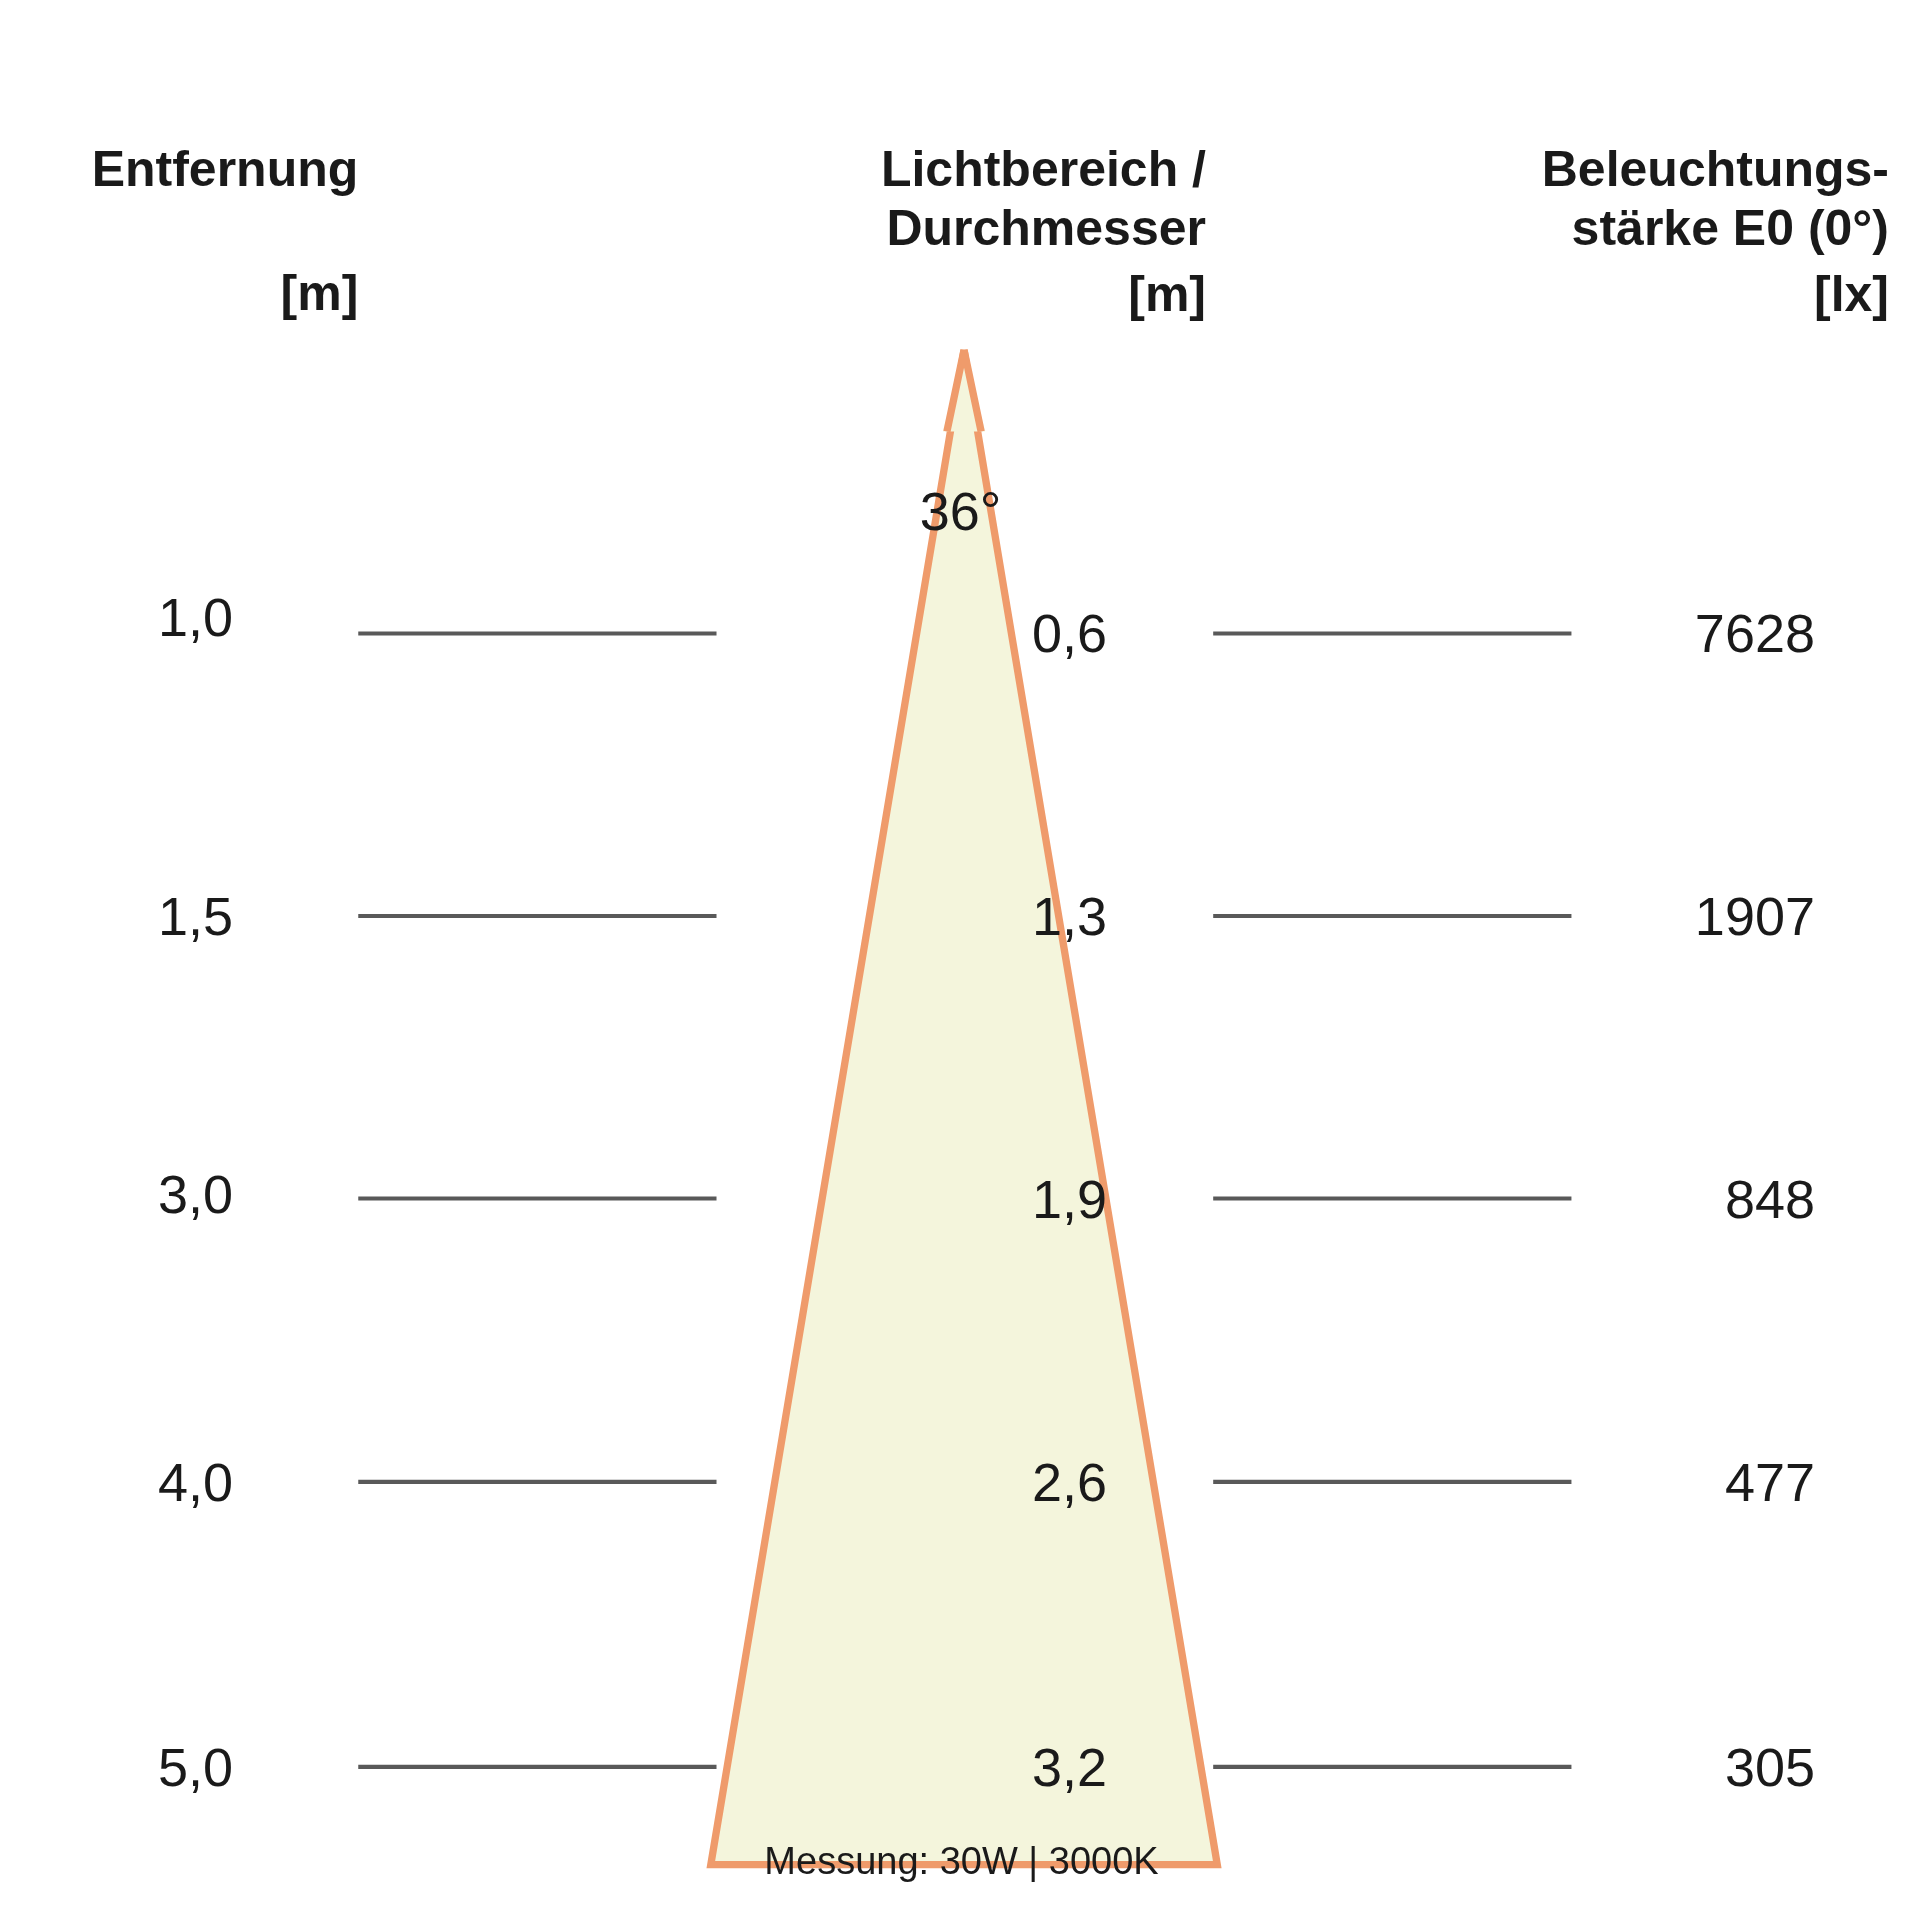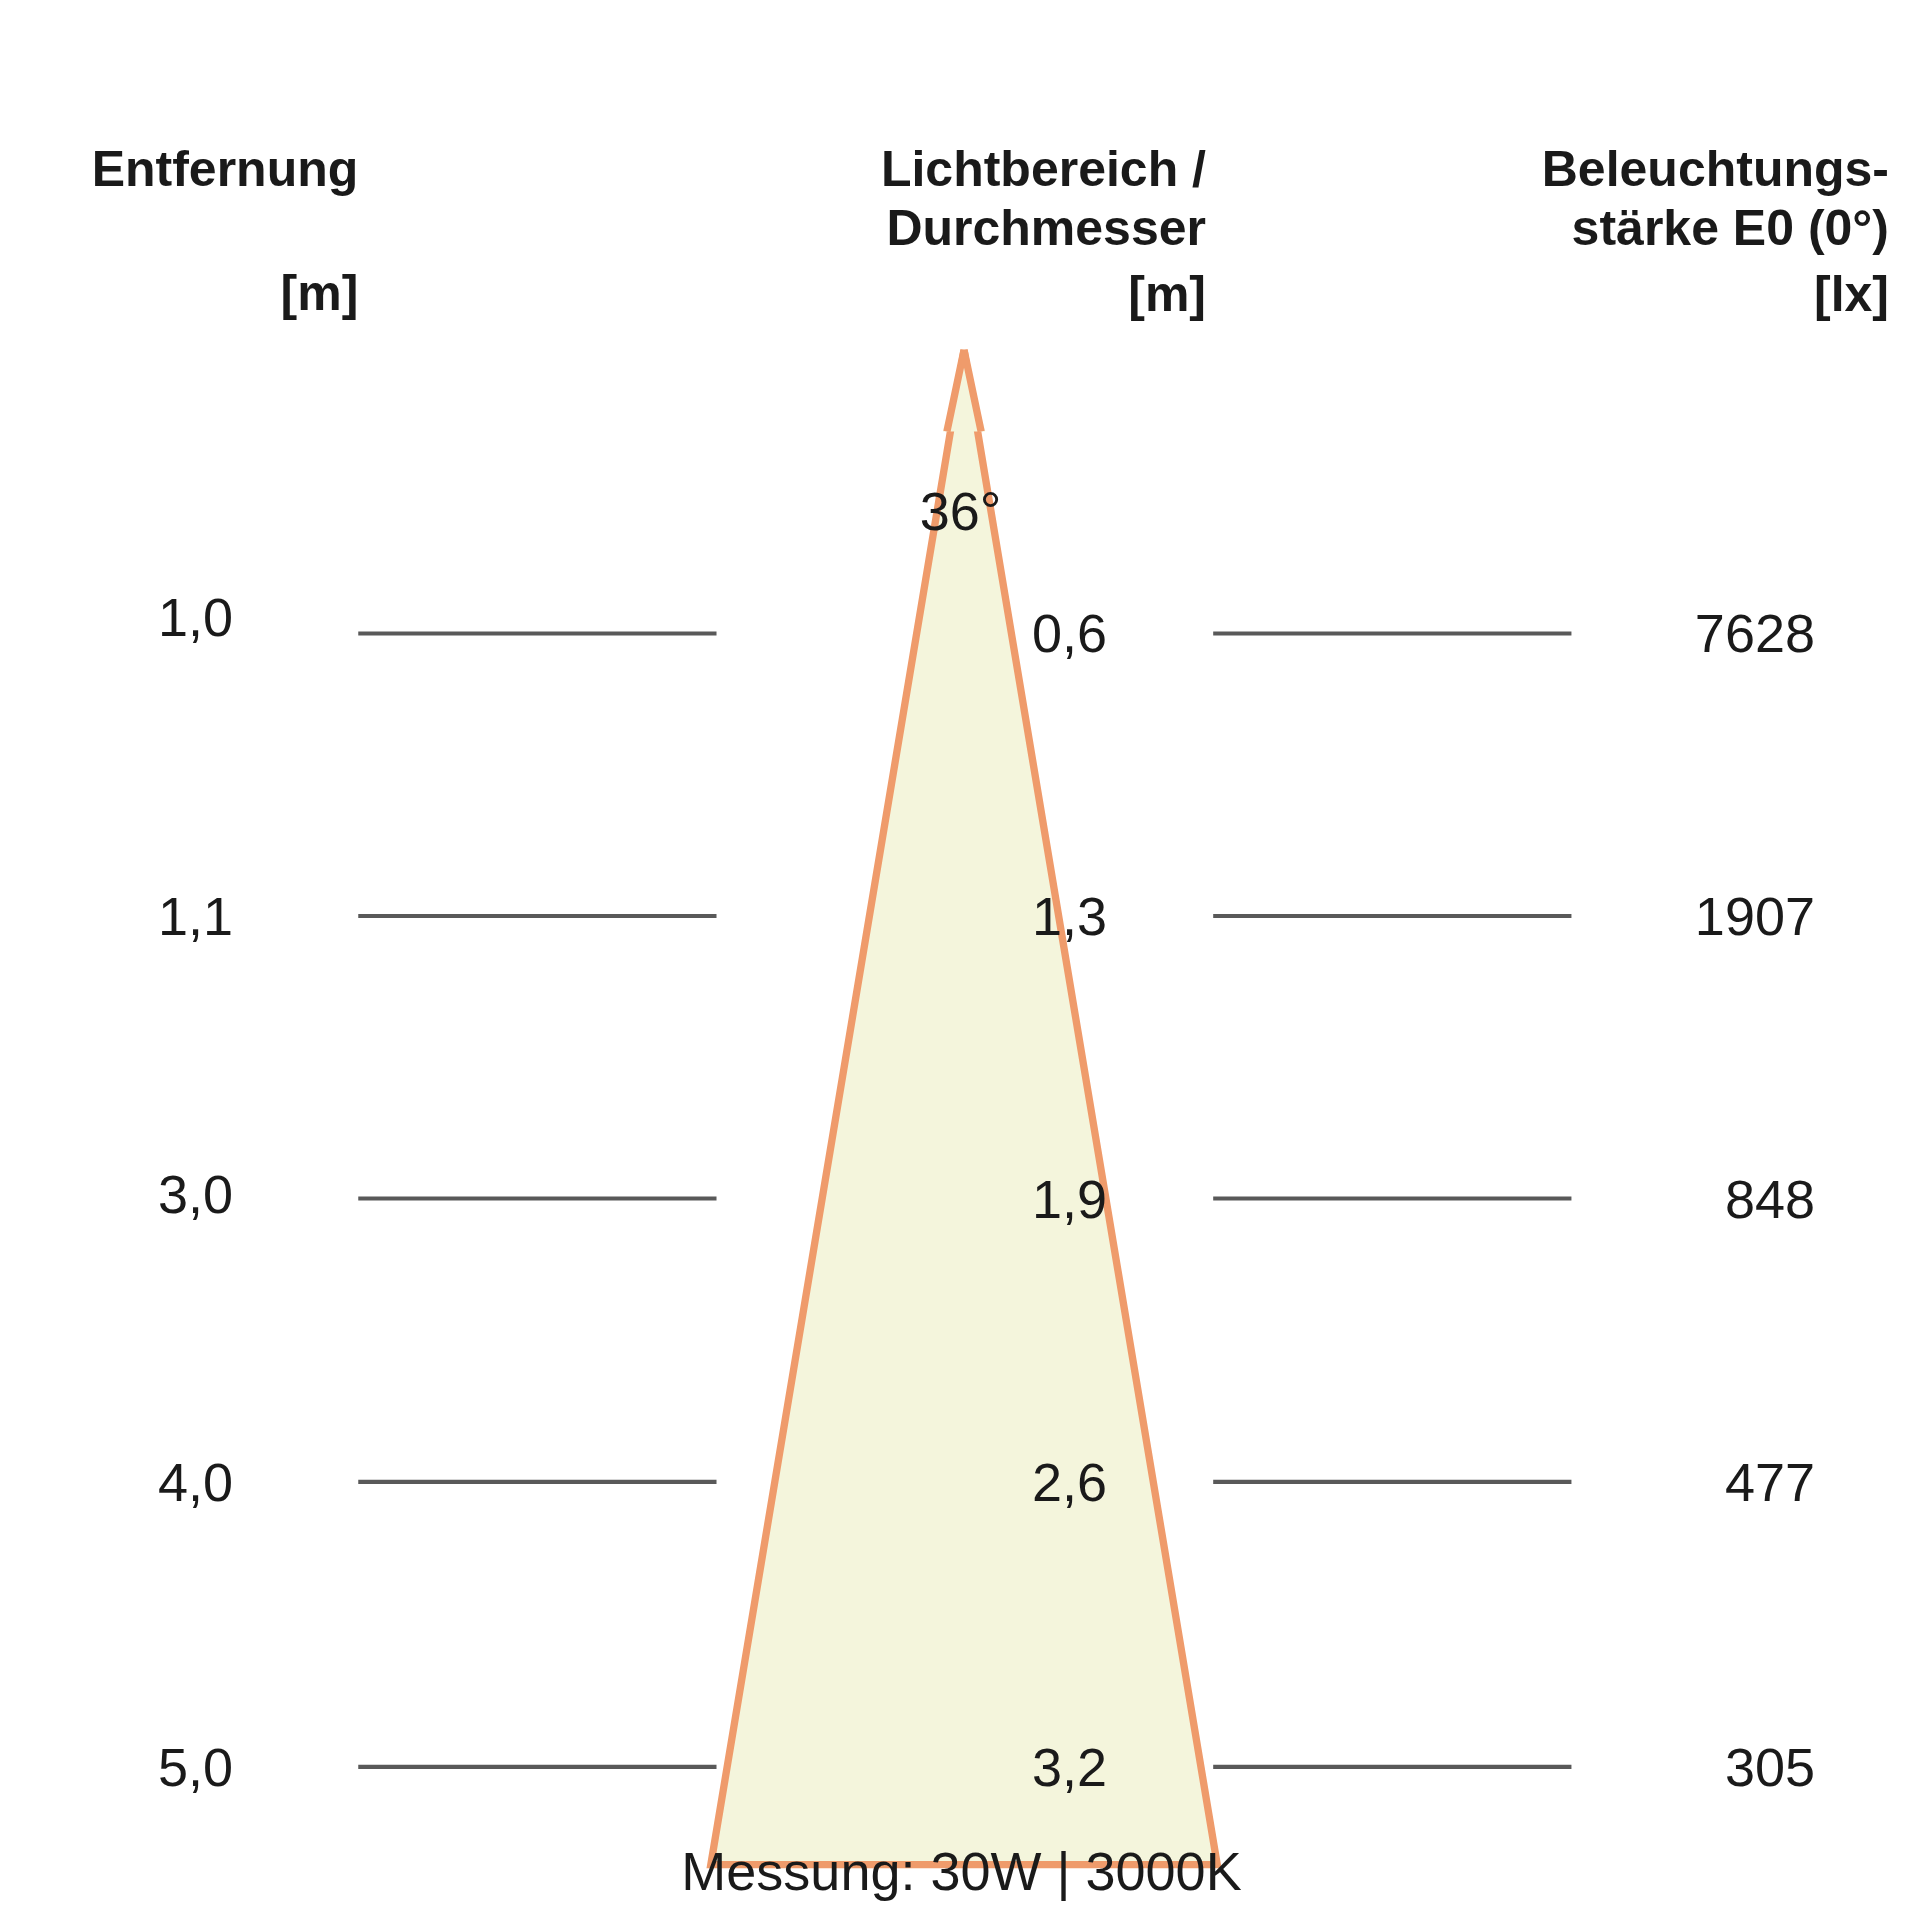--- a/index.html
+++ b/index.html
@@ -101,21 +101,21 @@
     text-align: center;
     font-size: 54px;
   }
 
   #footer-note {
     position: absolute;
     left: 489px;
     top: 1840px;
     width: 945px;
     text-align: center;
-    font-size: 54px;
+    font-size: 38px;
   }
 </style>
 </head>
 <body>
 
 <div id="chart-root">
 
   <div class="header" id="header-distance">
     <span>Entfernung</span>
     <span class="unit">[m]</span>
@@ -152,21 +152,21 @@
     <line x1="1490" y1="1820" x2="1930" y2="1820" stroke="#595959" stroke-width="5"></line>
     <line x1="1490" y1="2170" x2="1930" y2="2170" stroke="#595959" stroke-width="5"></line>
   </svg>
 
   <div id="angle-label">36°</div>
 
   <div class="row-label dist-label" style="top:617px">1,0</div>
   <div class="row-label diam-label" style="top:633px">0,6</div>
   <div class="row-label lux-label" style="top:633px">7628</div>
 
-  <div class="row-label dist-label" style="top:916px">1,1</div>
+  <div class="row-label dist-label" style="top:916px">1,5</div>
   <div class="row-label diam-label" style="top:916px">1,3</div>
   <div class="row-label lux-label" style="top:916px">1907</div>
 
   <div class="row-label dist-label" style="top:1194px">3,0</div>
   <div class="row-label diam-label" style="top:1199px">1,9</div>
   <div class="row-label lux-label" style="top:1199px">848</div>
 
   <div class="row-label dist-label" style="top:1482px">4,0</div>
   <div class="row-label diam-label" style="top:1482px">2,6</div>
   <div class="row-label lux-label" style="top:1482px">477</div>

